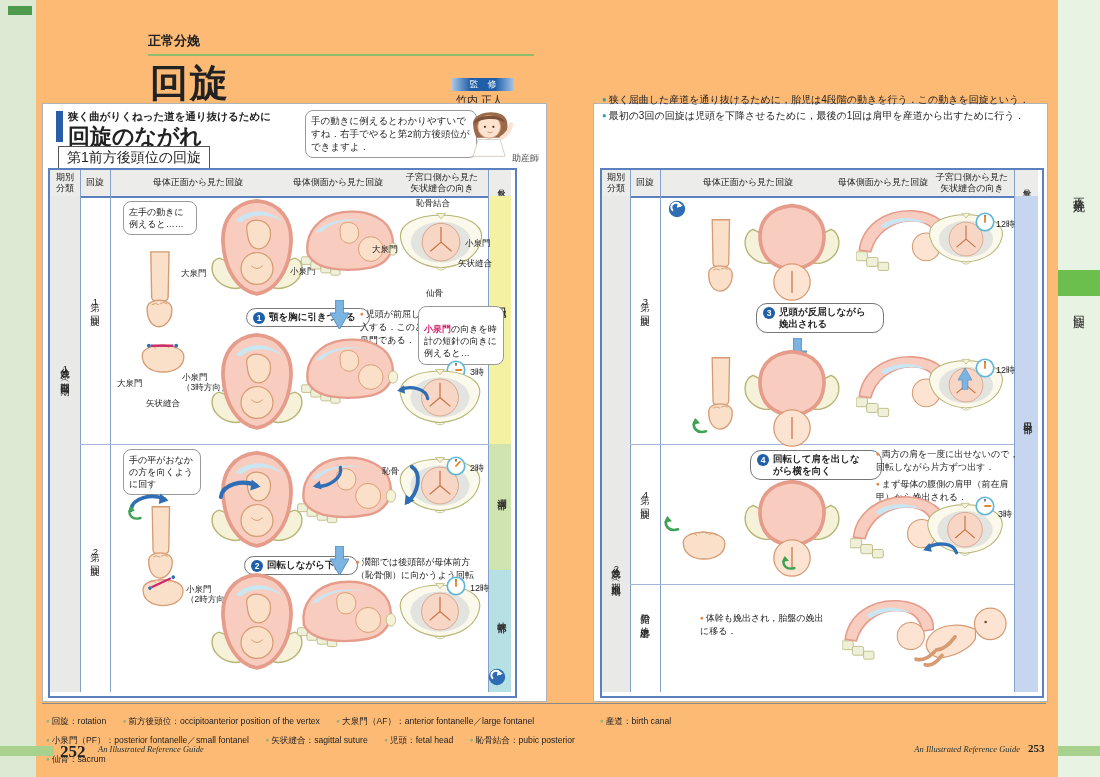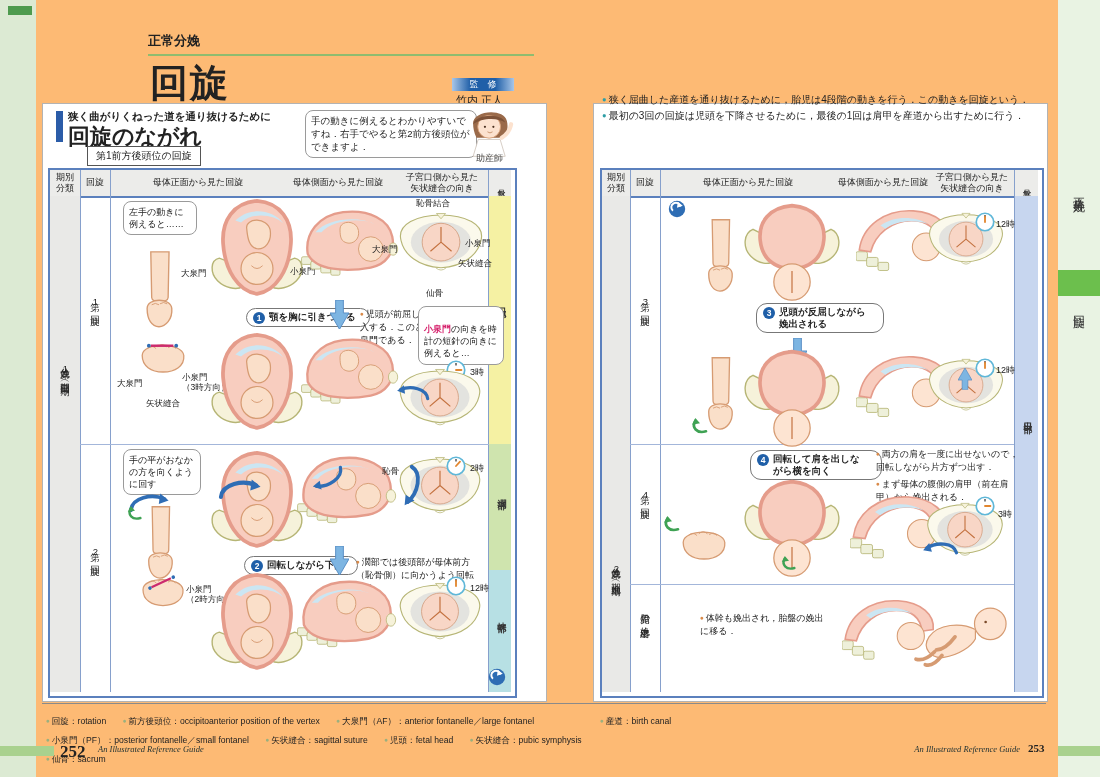--- a/index.html
+++ b/index.html
@@ -132,34 +132,34 @@
   <div class="abs" style="left:148px;top:32px;font-size:13px;font-weight:bold;">正常分娩</div>
   <div class="abs" style="left:148px;top:54px;width:386px;height:2px;background:#8fbc6f;"></div>
   <div class="abs" style="left:150px;top:58px;font-size:38px;font-weight:bold;letter-spacing:2px;">回旋</div>
   <div class="abs" style="left:452px;top:78px;width:62px;height:13px;background:linear-gradient(90deg,#a8c6e8,#1f5fa8 30%,#1f5fa8 70%,#a8c6e8);color:#fff;font-size:9px;text-align:center;line-height:13px;">監　修</div>
   <div class="abs" style="left:456px;top:93px;font-size:11px;">竹内 正人</div>
 
   <div class="abs" style="left:42px;top:103px;width:503px;height:597px;border:1px solid #b3b3b3;background:#fff;"></div>
   <div class="abs" style="left:56px;top:111px;width:7px;height:31px;background:#2b5ca8;"></div>
   <div class="abs" style="left:68px;top:110px;font-size:10.5px;font-weight:bold;">狭く曲がりくねった道を通り抜けるために</div>
   <div class="abs serif" style="left:68px;top:122px;font-size:22px;font-weight:bold;">回旋のながれ</div>
-  <div class="abs" style="left:58px;top:146px;border:1px solid #555;padding:2px 8px;font-size:10px;background:#fff;margin-left:29px;">第1前方後頭位の回旋</div>
+  <div class="abs" style="left:58px;top:146px;border:1px solid #555;padding:2px 8px;font-size:14px;background:#fff;">第1前方後頭位の回旋</div>
 
   <div class="abs bubble" style="left:305px;top:110px;width:160px;font-size:9.5px;">手の動きに例えるとわかりやすいですね．右手でやると第2前方後頭位ができますよ．</div>
   <svg class="abs" viewBox="0 0 64 64" width="54" style="left:463px;top:104px;">
     <path d="M12,24 C10,8 48,4 52,20 C54,28 52,36 48,40 L16,40 C13,34 12,28 12,24Z" fill="#9a6a4a"></path>
     <circle cx="31" cy="27" r="13.5" fill="#fce2cf" stroke="#d69b72" stroke-width="1"></circle>
     <path d="M12,24 C14,12 46,10 50,22 C42,16 22,16 12,24Z" fill="#7d5238"></path>
     <circle cx="26" cy="27" r="1.3" fill="#4a3020"></circle>
       <circle cx="36" cy="27" r="1.3" fill="#4a3020"></circle>
     <path d="M29,33 q3,2.5 6,0" stroke="#c08a64" fill="none"></path>
     <path d="M18,42 L44,42 L50,62 L12,62 Z" fill="#fff" stroke="#cfc5bb"></path>
     <path d="M46,40 C52,36 56,30 57,24" stroke="#fce2cf" stroke-width="5" fill="none" stroke-linecap="round"></path>
   </svg>
-  <div class="abs" style="left:476px;top:152px;font-size:9px;color:#444;">助産師</div>
+  <div class="abs" style="left:512px;top:152px;font-size:9px;color:#444;">助産師</div>
 
   <div class="abs" style="left:593px;top:103px;width:453px;height:597px;border:1px solid #b3b3b3;background:#fff;"></div>
   <ul class="abs topnotes" style="left:602px;top:92px;width:438px;">
     <li>狭く屈曲した産道を通り抜けるために，胎児は4段階の動きを行う．この動きを回旋という．</li>
     <li>最初の3回の回旋は児頭を下降させるために，最後の1回は肩甲を産道から出すために行う．</li>
   </ul>
 
   <div class="abs" style="left:48px;top:168px;width:465px;height:526px;border:2px solid #5b80bd;background:#fff;"></div>
 
   <div class="abs" style="left:50px;top:170px;width:461px;height:26px;background:#ececea;border-bottom:2px solid #5b80bd;"></div>
@@ -444,21 +444,21 @@
     </svg>
 
   <div class="abs" style="left:42px;top:703px;width:1004px;height:1px;background:#8a8a8a;"></div>
   <div class="abs" style="left:46px;top:710px;width:548px;">
     <span class="gitem">回旋：rotation</span>
     <span class="gitem">前方後頭位：occipitoanterior position of the vertex</span>
     <span class="gitem">大泉門（AF）：anterior fontanelle／large fontanel</span>
     <span class="gitem">小泉門（PF）：posterior fontanelle／small fontanel</span>
     <span class="gitem">矢状縫合：sagittal suture</span>
     <span class="gitem">児頭：fetal head</span>
-    <span class="gitem">矢状縫合：pubic symphysis</span>
+    <span class="gitem">恥骨結合：pubic posterior</span>
     <span class="gitem">仙骨：sacrum</span>
   </div>
   <div class="abs" style="left:600px;top:710px;width:440px;">
     <span class="gitem">産道：birth canal</span>
   </div>
   <div class="abs" style="left:0;top:746px;width:54px;height:10px;background:#a9d18e;"></div>
   <div class="abs serif" style="left:60px;top:742px;font-size:17px;font-weight:bold;">252</div>
   <div class="abs serif" style="left:98px;top:744px;font-size:8.5px;font-style:italic;color:#233;">An Illustrated Reference Guide</div>
   <div class="abs serif" style="left:870px;top:744px;width:150px;text-align:right;font-size:8.5px;font-style:italic;color:#233;">An Illustrated Reference Guide</div>
   <div class="abs serif" style="left:1028px;top:742px;font-size:11px;font-weight:bold;">253</div>

